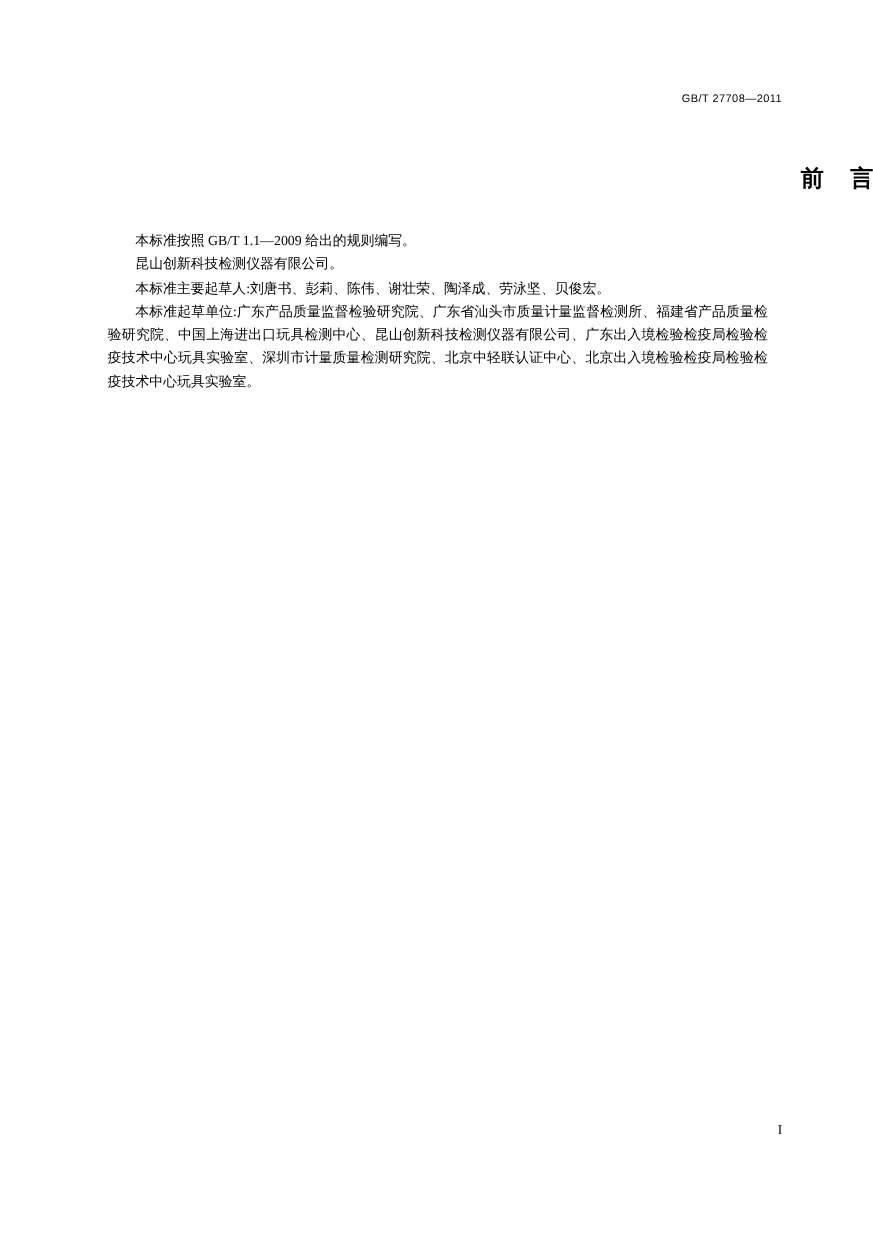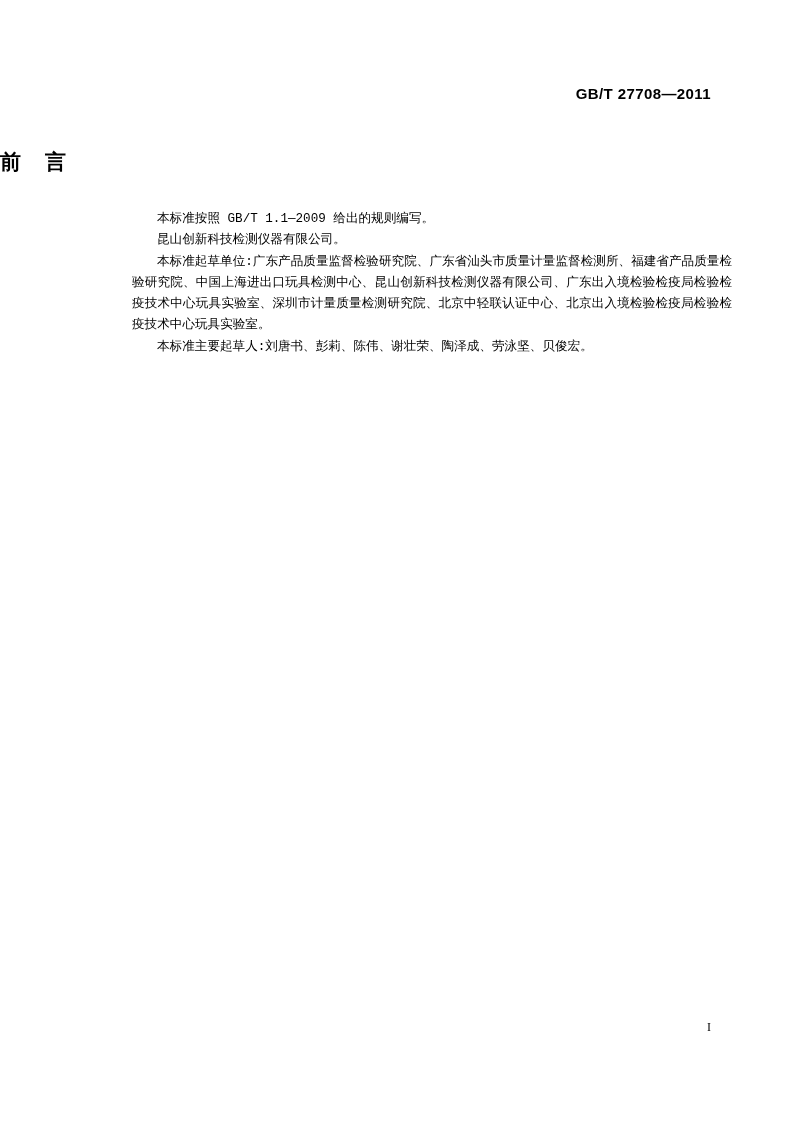--- a/index.html
+++ b/index.html
@@ -20,46 +20,46 @@
     left: 0;
     top: 0;
     width: 794px;
     height: 1123px;
   }
   .header-code {
     position: absolute;
     right: 83px;
     top: 85px;
     font-family: "Liberation Sans", "DejaVu Sans", sans-serif;
-    font-size: 15px;
-    font-weight: bold;
+    font-size: 10px;
+    font-weight: normal;
     letter-spacing: 0.4px;
     white-space: nowrap;
   }
   .doc-title {
     position: absolute;
     left: 0;
     right: 0;
     top: 148px;
-    text-align: left;
+    text-align: right;
     font-family: "DejaVu Sans", "Liberation Sans", sans-serif;
     font-size: 21px;
     font-weight: bold;
     letter-spacing: 0px;
   }
   .doc-title .gap {
     display: inline-block;
     width: 24px;
   }
   .body-block {
     position: absolute;
-    left: 132px;
+    left: 98px;
     top: 209px;
     width: 600px;
-    font-family: Liberation Mono, monospace;
+    font-family: Liberation Serif, serif;
     font-size: 12.6px;
     line-height: 21.3px;
     text-align: justify;
     text-justify: inter-ideograph;
   }
   .para {
     margin: 0;
     text-indent: 0;
   }
   .para.indent {
@@ -80,19 +80,19 @@
 
   <div class="header-code">GB/T 27708—2011</div>
 
   <div class="doc-title">
     <span>前</span><span class="gap"></span><span>言</span>
   </div>
 
   <div class="body-block">
     <p class="para indent">本标准按照 GB/T 1.1—2009 给出的规则编写。</p>
     <p class="para indent">昆山创新科技检测仪器有限公司。</p>
+    <p class="para indent">本标准主要起草人:刘唐书、彭莉、陈伟、谢壮荣、陶泽成、劳泳坚、贝俊宏。</p>
     <p class="para indent">本标准起草单位:广东产品质量监督检验研究院、广东省汕头市质量计量监督检测所、福建省产品质量检验研究院、中国上海进出口玩具检测中心、昆山创新科技检测仪器有限公司、广东出入境检验检疫局检验检疫技术中心玩具实验室、深圳市计量质量检测研究院、北京中轻联认证中心、北京出入境检验检疫局检验检疫技术中心玩具实验室。</p>
-    <p class="para indent">本标准主要起草人:刘唐书、彭莉、陈伟、谢壮荣、陶泽成、劳泳坚、贝俊宏。</p>
   </div>
 
   <div class="footer-pagenum">I</div>
 
 </div>
 
 </body></html>

